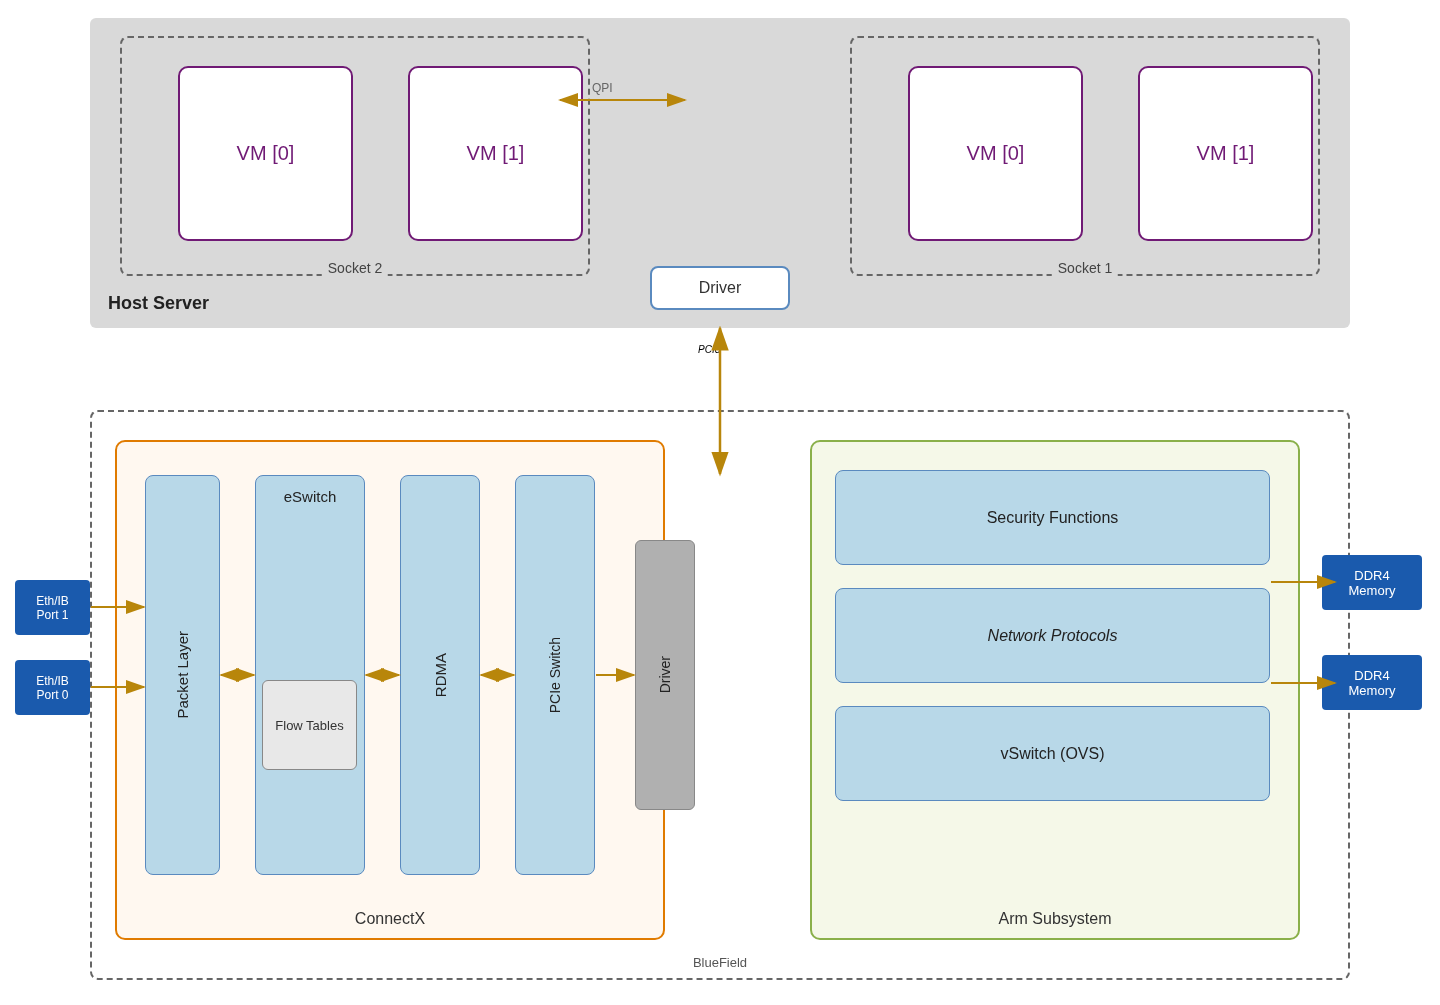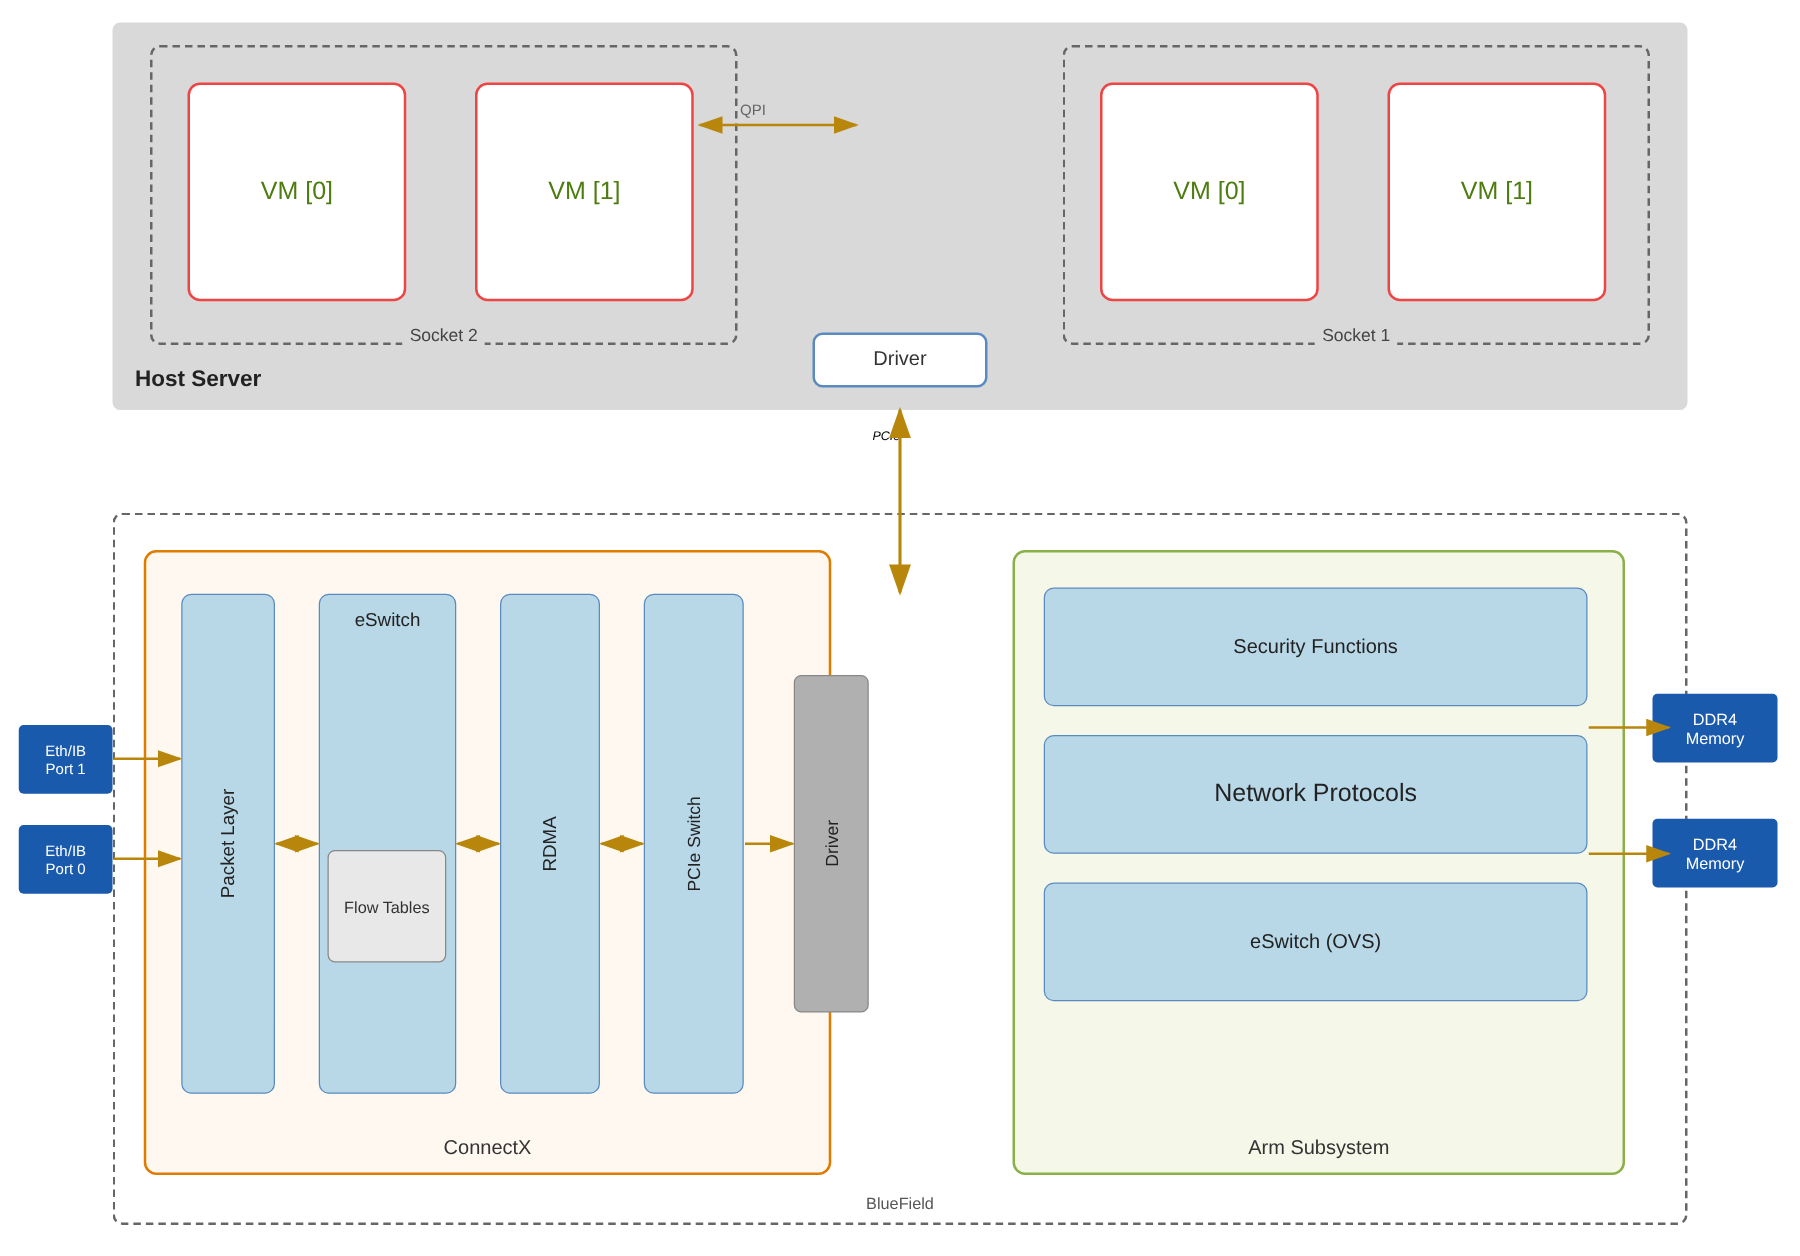--- a/index.html
+++ b/index.html
@@ -79,27 +79,28 @@
       background: #d9d9d9;
       padding: 0 6px;
     }
 
     
     .vm-box {
       position: absolute;
       width: 175px;
       height: 175px;
       background: #fff;
-      border: 2px solid #ef4444;
+      border: 2px solid #701a75;
       border-radius: 10px;
       display: flex;
       align-items: center;
       justify-content: center;
       font-size: 20px;
-      color: #4d7c0f;
+      color: #701a75;
+      margin-left: 28px;
     }
     .vm-s2-0 { top: 28px; left: 28px; }
     .vm-s2-1 { top: 28px; left: 258px; }
     .vm-s1-0 { top: 28px; left: 28px; }
     .vm-s1-1 { top: 28px; left: 258px; }
 
     
     .host-driver {
       position: absolute;
       top: 248px;
@@ -336,22 +337,23 @@
       top: 588px;
       left: 835px;
       width: 435px;
       height: 95px;
       background: #b8d8e8;
       border: 1.5px solid #5a8abf;
       border-radius: 8px;
       display: flex;
       align-items: center;
       justify-content: center;
-      font-size: 20px;
-      color: #222;
+      font-size: 16px;
+      color: #222;
+      font-style: italic;
     }
 
     
     .vswitch {
       position: absolute;
       top: 706px;
       left: 835px;
       width: 435px;
       height: 95px;
       background: #b8d8e8;
@@ -466,21 +468,21 @@
   </div>
 
   <div class="bf-driver">
     <span>Driver</span>
   </div>
 
   <div class="security-fn">Security Functions</div>
 
   <div class="network-proto">Network Protocols</div>
 
-  <div class="vswitch">eSwitch (OVS)</div>
+  <div class="vswitch">vSwitch (OVS)</div>
 
   <div class="eth-port eth-port1">Eth/IB<br>Port 1</div>
   <div class="eth-port eth-port0">Eth/IB<br>Port 0</div>
 
   <div class="ddr4-mem ddr4-1">DDR4<br>Memory</div>
   <div class="ddr4-mem ddr4-0">DDR4<br>Memory</div>
 
   <svg class="arrows-svg" xmlns="http://www.w3.org/2000/svg">
     <defs>
       <marker id="arrow-gold" markerWidth="10" markerHeight="7" refX="9" refY="3.5" orient="auto">

